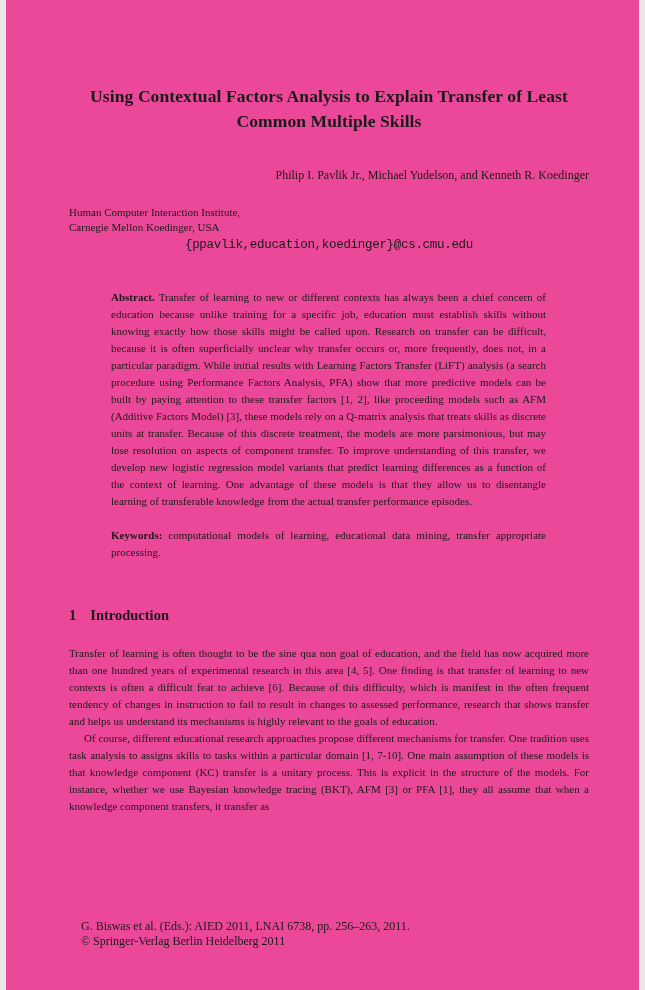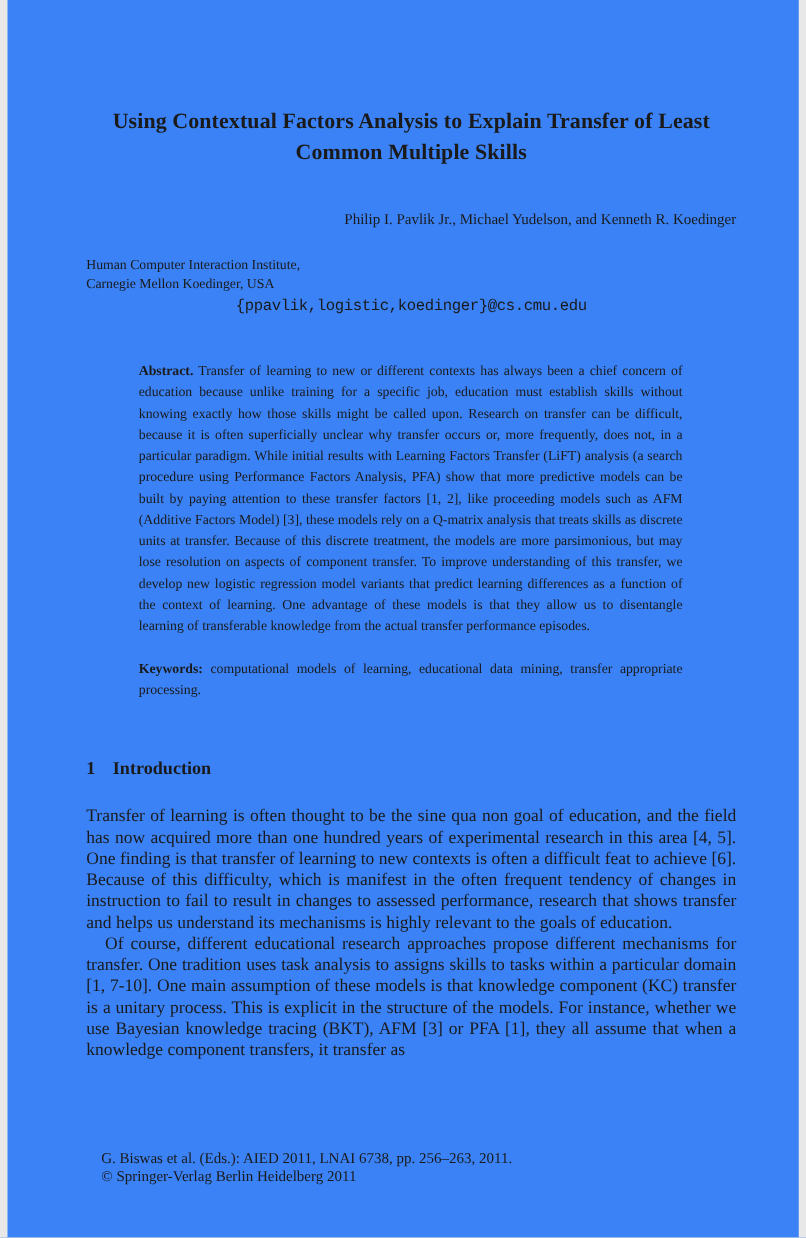--- a/index.html
+++ b/index.html
@@ -1,21 +1,21 @@
 <!DOCTYPE html>
 <html><head>
 <meta charset="utf-8">
 <style>
   html, body { margin: 0; padding: 0; background: #e8e8e8; }
   .page {
     position: relative;
     width: 633px;
     height: 990px;
     margin: 0 auto;
-    background: #3b82f6;
+    background: #ec4899;
     color: #1a1a1a;
     font-family: "Liberation Serif", "DejaVu Serif", serif;
     overflow: hidden;
   }
   .content {
     position: absolute;
     left: 63px;
     top: 0;
     width: 520px;
   }
@@ -58,21 +58,21 @@
   }
   .bold { font-weight: bold; }
   .section-heading {
     margin: 46px 0 0 0;
     font-size: 14.5px;
     font-weight: bold;
   }
   .section-number { display: inline-block; margin-right: 14px; }
   .body-para {
     margin: 0;
-    font-size: 14px;
+    font-size: 11px;
     line-height: 17px;
     text-align: justify;
   }
   .first-para { margin-top: 21px; }
   .indent { text-indent: 15px; }
   .footer {
     position: absolute;
     left: 75px;
     top: 919px;
     width: 520px;
@@ -88,21 +88,21 @@
 
     <h1 class="title">Using Contextual Factors Analysis to Explain Transfer of Least Common Multiple Skills</h1>
 
     <div class="authors">Philip I. Pavlik Jr., Michael Yudelson, and Kenneth R. Koedinger</div>
 
     <div class="affiliation">
       <div>Human Computer Interaction Institute,</div>
       <div>Carnegie Mellon Koedinger, USA</div>
     </div>
 
-    <div class="email">{ppavlik,logistic,koedinger}@cs.cmu.edu</div>
+    <div class="email">{ppavlik,education,koedinger}@cs.cmu.edu</div>
 
     <p class="abstract"><span class="bold">Abstract.</span><span> Transfer of learning to new or different contexts has always been a chief concern of education because unlike training for a specific job, education must establish skills without knowing exactly how those skills might be called upon. Research on transfer can be difficult, because it is often superficially unclear why transfer occurs or, more frequently, does not, in a particular paradigm. While initial results with Learning Factors Transfer (LiFT) analysis (a search procedure using Performance Factors Analysis, PFA) show that more predictive models can be built by paying attention to these transfer factors [1, 2], like proceeding models such as AFM (Additive Factors Model) [3], these models rely on a Q-matrix analysis that treats skills as discrete units at transfer. Because of this discrete treatment, the models are more parsimonious, but may lose resolution on aspects of component transfer. To improve understanding of this transfer, we develop new logistic regression model variants that predict learning differences as a function of the context of learning. One advantage of these models is that they allow us to disentangle learning of transferable knowledge from the actual transfer performance episodes.</span></p>
 
     <p class="keywords"><span class="bold">Keywords:</span><span> computational models of learning, educational data mining, transfer appropriate processing.</span></p>
 
     <h2 class="section-heading"><span class="section-number">1</span><span>Introduction</span></h2>
 
     <p class="body-para first-para">Transfer of learning is often thought to be the sine qua non goal of education, and the field has now acquired more than one hundred years of experimental research in this area [4, 5]. One finding is that transfer of learning to new contexts is often a difficult feat to achieve [6]. Because of this difficulty, which is manifest in the often frequent tendency of changes in instruction to fail to result in changes to assessed performance, research that shows transfer and helps us understand its mechanisms is highly relevant to the goals of education.</p>
 
     <p class="body-para indent">Of course, different educational research approaches propose different mechanisms for transfer. One tradition uses task analysis to assigns skills to tasks within a particular domain [1, 7-10]. One main assumption of these models is that knowledge component (KC) transfer is a unitary process. This is explicit in the structure of the models. For instance, whether we use Bayesian knowledge tracing (BKT), AFM [3] or PFA [1], they all assume that when a knowledge component transfers, it transfer as</p>

